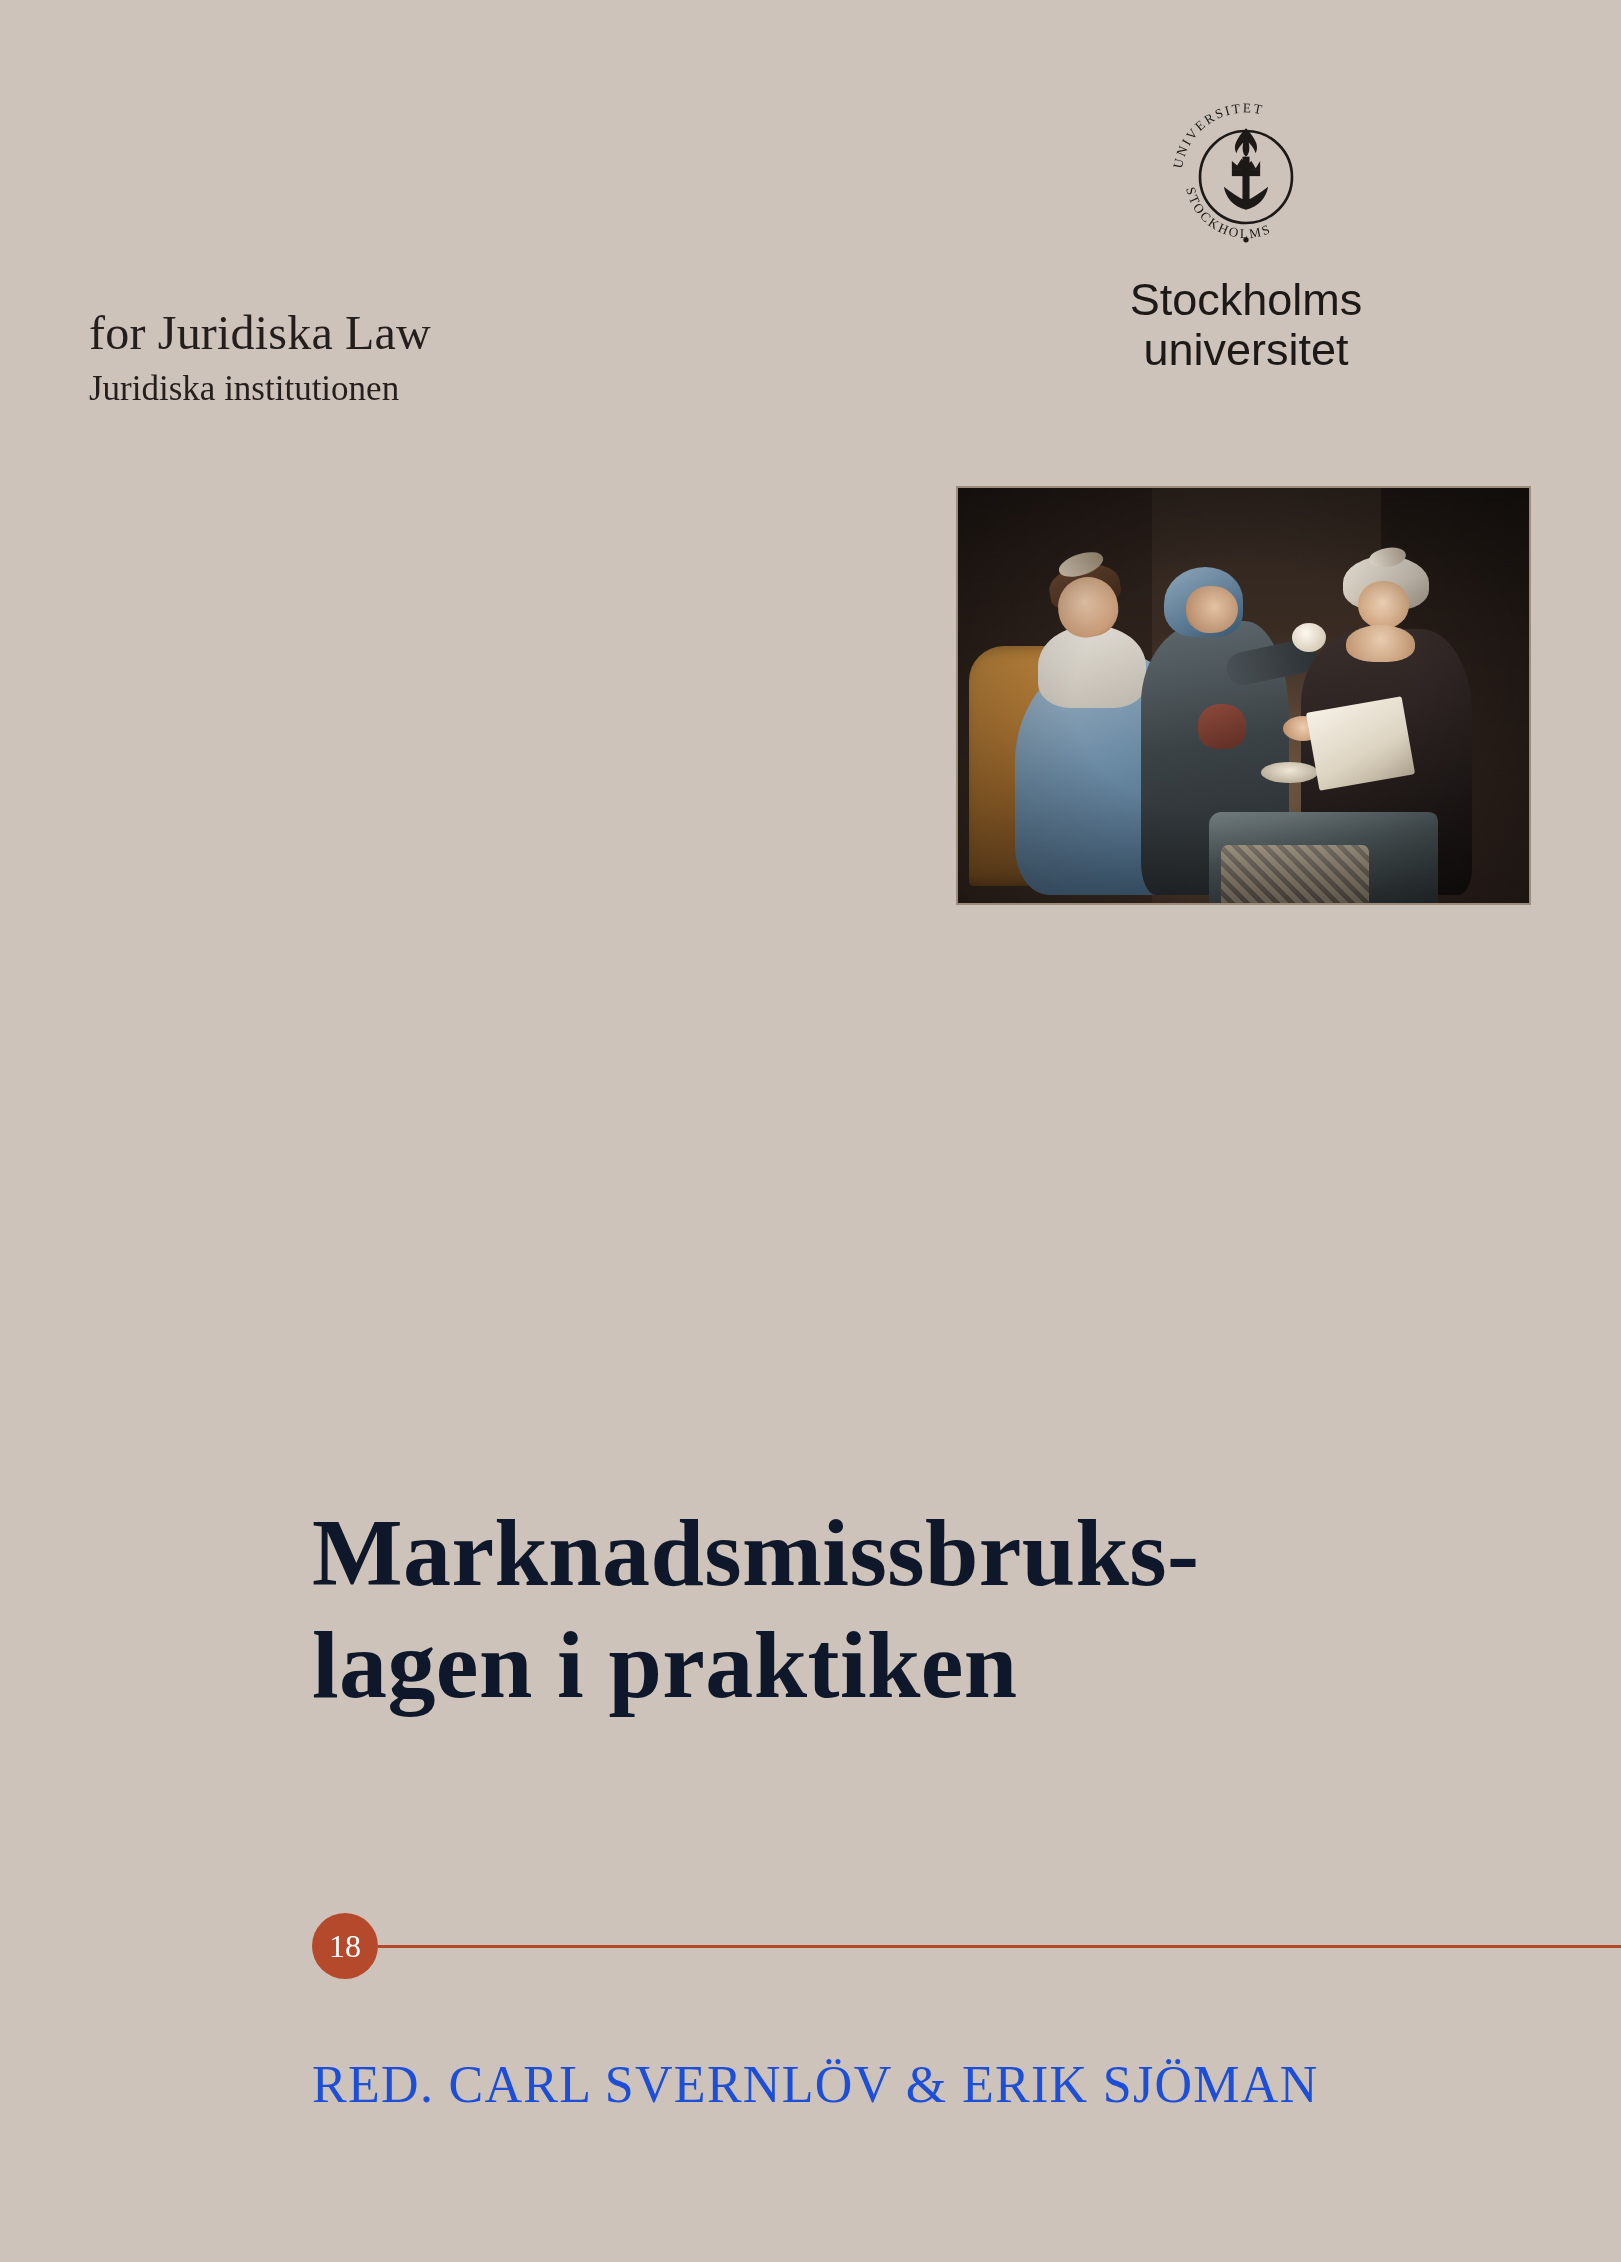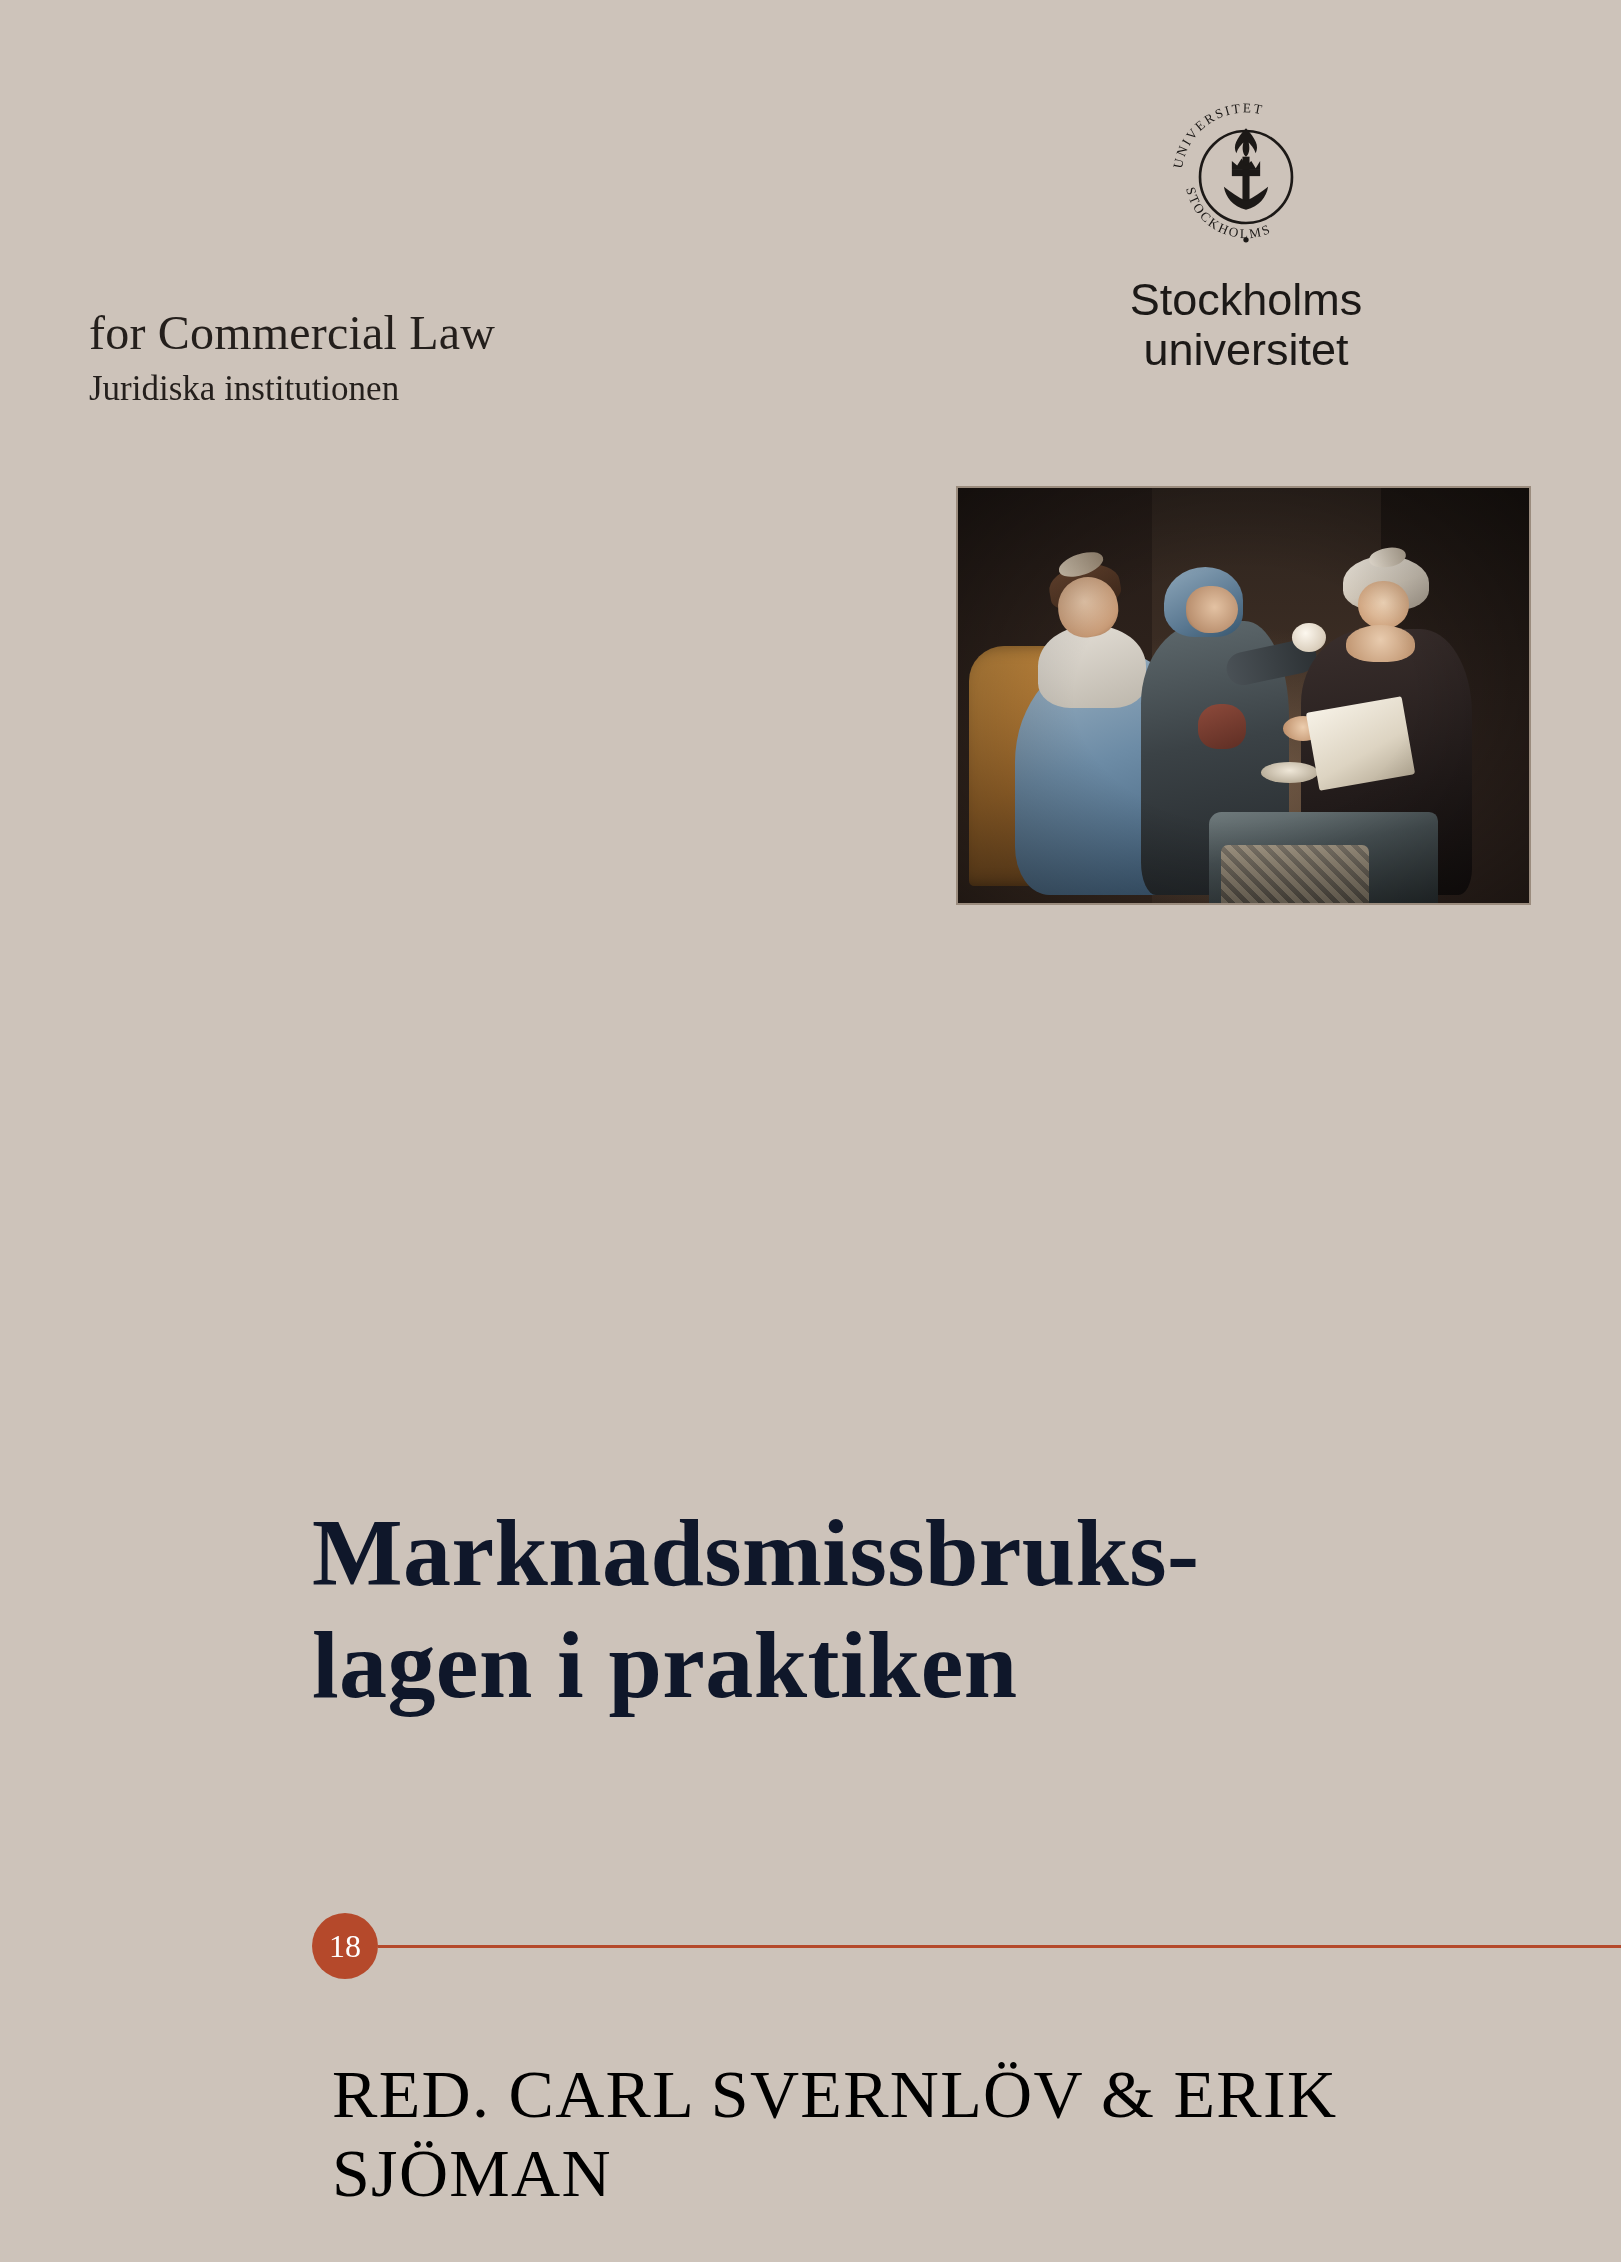--- a/index.html
+++ b/index.html
@@ -368,35 +368,34 @@
     height: 2.7px;
     background: #b5492b;
   }
 
   
   .editors {
     position: absolute;
     left: 312px;
     top: 2055px;
     width: 1179px;
-    color: #000000;
+    color: #1d4ed8;
     font-family: "Liberation Serif", serif;
-    font-size: 68px;
+    font-size: 52px;
     letter-spacing: 1.3px;
     font-weight: 400;
-    margin-left: 20px;
   }
 </style>
 </head>
 <body>
 
 <div class="cover">
 
   <div class="publisher">
-    <div class="publisher-line2">for Commercial Law</div>
+    <div class="publisher-line2">for Juridiska Law</div>
     <div class="publisher-line3">Juridiska institutionen</div>
   </div>
 
   <div class="uni-block">
     <div class="uni-seal">
       <svg width="168" height="168" viewBox="0 0 190 190" aria-hidden="true">
         <defs>
           <path id="arcTop" d="M 22 95 A 73 73 0 0 1 168 95"></path>
           <path id="arcBottom" d="M 26 95 A 69 69 0 0 0 164 95"></path>
         </defs>

